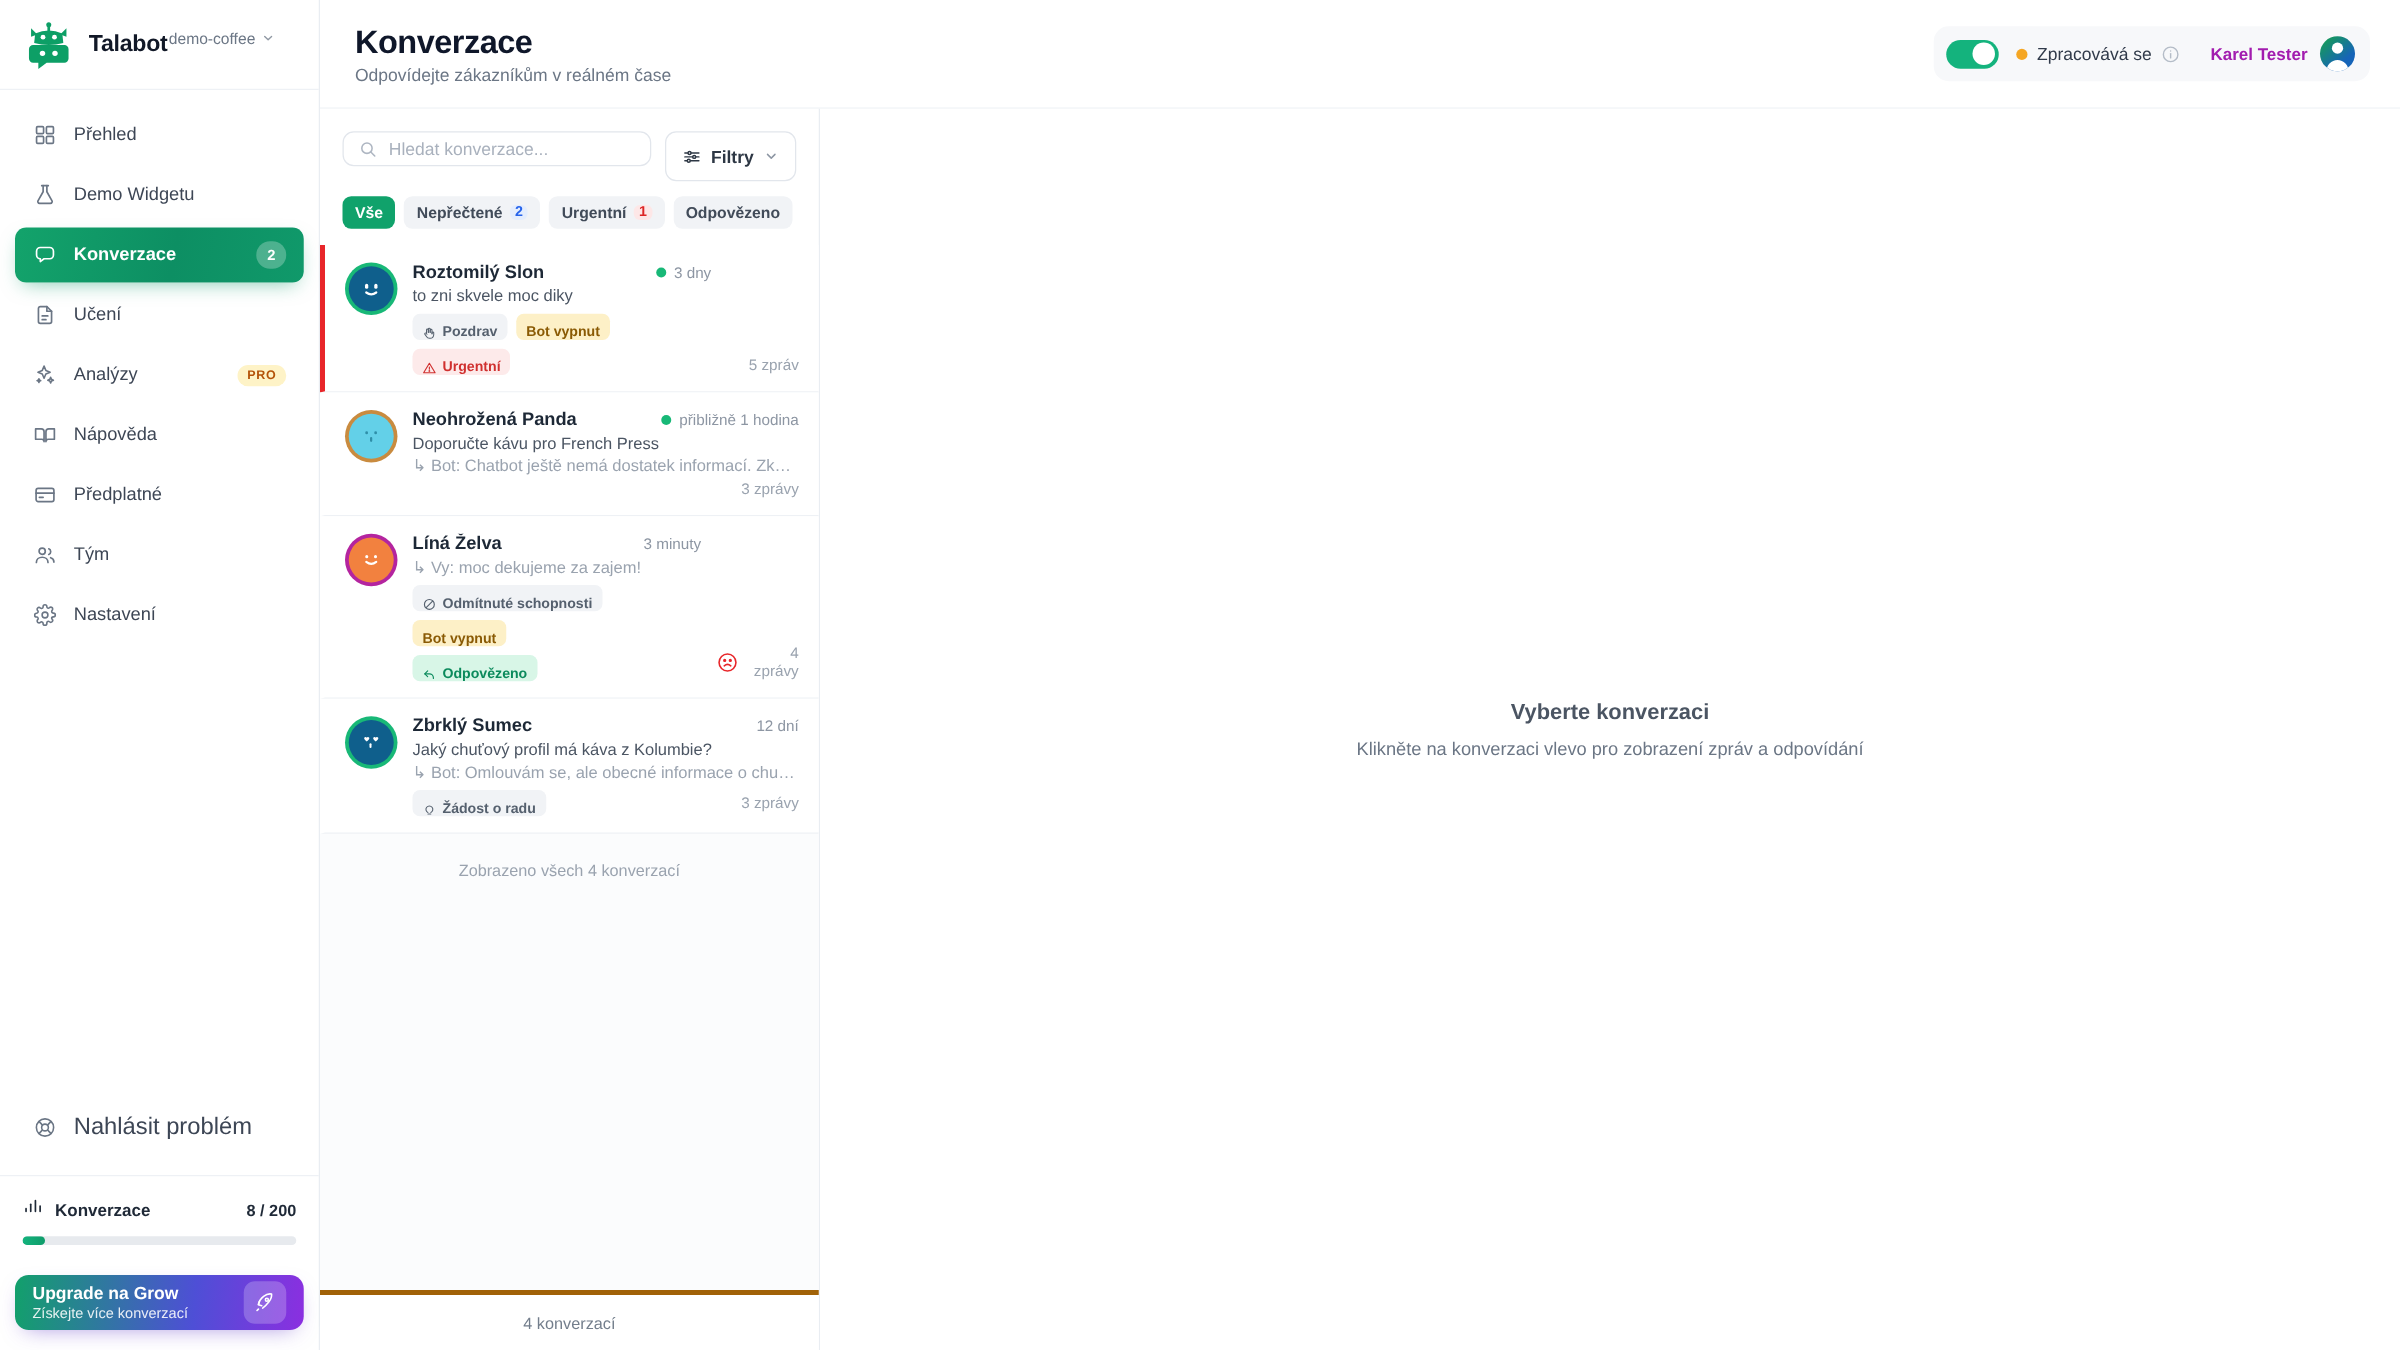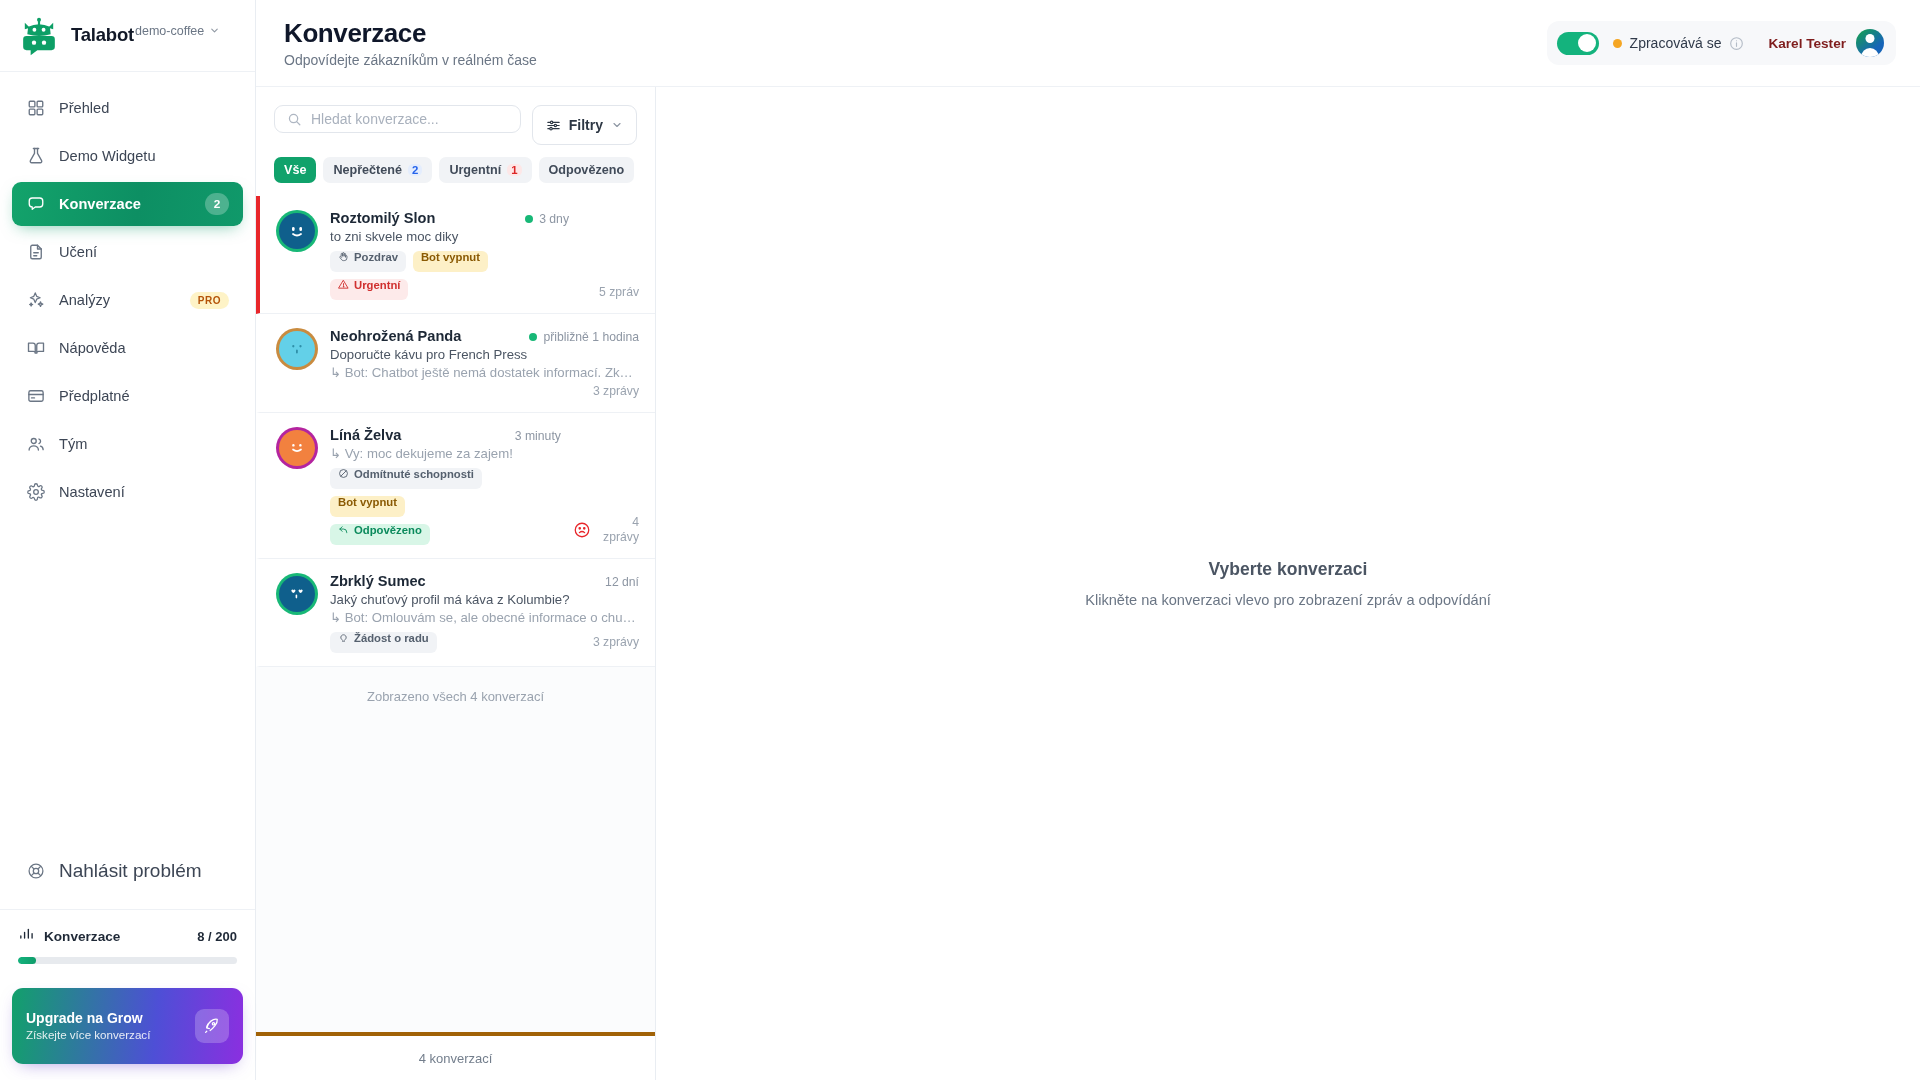--- a/index.html
+++ b/index.html
@@ -68,21 +68,21 @@
     border-top: 1px solid #eef1f5;
     padding: 16px 18px 12px 18px;
   }
   .usage-top { display: flex; align-items: center; gap: 9px; }
   .usage-title { font-size: 13.6px; font-weight: 700; color: #1f2937; flex: 1 1 auto; }
   .usage-count { font-size: 13px; font-weight: 700; color: #1f2937; }
   .usage-bar { margin-top: 10px; height: 7px; border-radius: 4px; background: #e7eaee; overflow: hidden; }
   .usage-fill { height: 100%; border-radius: 4px; background: linear-gradient(90deg,#14b37d,#0f9c6a); }
 
   .upgrade {
-    margin: 12px 12px 16px 12px; height: 76px; border-radius: 11px;
+    margin: 12px 12px 16px 12px; height: 44px; border-radius: 11px;
     background: linear-gradient(95deg, #12a06b 0%, #4e4fd6 62%, #8b2fe0 100%);
     display: flex; align-items: center; padding: 0 14px; gap: 10px;
     cursor: pointer; box-shadow: 0 6px 18px -8px rgba(100,60,200,.6);
   }
   .upgrade-text { flex: 1 1 auto; display: flex; flex-direction: column; gap: 2px; }
   .upgrade-title { color: #ffffff; font-size: 14px; font-weight: 700; line-height: 1.15; }
   .upgrade-sub { color: rgba(255,255,255,.88); font-size: 11.6px; line-height: 1.15; }
   .upgrade-ico {
     width: 34px; height: 34px; border-radius: 9px; background: rgba(255,255,255,.22);
     display: flex; align-items: center; justify-content: center; color: #fff;
@@ -105,21 +105,21 @@
   .toggle {
     width: 42px; height: 23px; border-radius: 12px; background: #14b37d;
     position: relative; cursor: pointer; flex: 0 0 42px;
   }
   .toggle .knob { position: absolute; top: 2.5px; right: 2.5px; width: 18px; height: 18px; border-radius: 50%; background: #fff; }
   .status { display: flex; align-items: center; gap: 8px; }
   .status-dot { width: 9px; height: 9px; border-radius: 50%; background: #f5a623; }
   .status-text { font-size: 14px; color: #303a4a; }
   .info-ico { color: #b4bcc7; display: flex; align-items: center; }
   .user { display: flex; align-items: center; gap: 10px; margin-left: 10px; cursor: pointer; }
-  .user-name { font-size: 13.6px; color: #7f1d1d; font-weight: 600; }
+  .user-name { font-size: 13.6px; color: #a21caf; font-weight: 600; }
   .avatar-user {
     width: 28px; height: 28px; border-radius: 50%; overflow: hidden;
     background: linear-gradient(140deg,#16a34a 0%, #1664b8 70%);
     position: relative;
   }
   .avatar-user::before { content:""; position:absolute; left:50%; top:5px; width:9px; height:9px; border-radius:50%; background:#fff; transform:translateX(-50%); }
   .avatar-user::after { content:""; position:absolute; left:50%; bottom:-5px; width:18px; height:14px; border-radius:50% 50% 0 0 / 70% 70% 0 0; background:#fff; transform:translateX(-50%); }
 
   .body-area { flex: 1 1 auto; display: flex; min-height: 0; border-top: 1px solid #eef1f5; }
 
@@ -174,21 +174,21 @@
   .conv-row1 { display: flex; align-items: baseline; gap: 10px; }
   .conv-name { font-size: 14.6px; font-weight: 700; color: #1d2836; flex: 1 1 auto; min-width: 0;
                overflow: hidden; text-overflow: ellipsis; white-space: nowrap; }
   .conv-time { font-size: 12.2px; color: #8d96a3; display: flex; align-items: center; gap: 6px; white-space: nowrap; }
   .online-dot { width: 8px; height: 8px; border-radius: 50%; background: #18b877; }
   .conv-preview { font-size: 13.2px; color: #4b5563; margin-top: 3px; overflow: hidden; text-overflow: ellipsis; white-space: nowrap; }
   .conv-preview.muted { color: #9aa3af; }
   .conv-tagrow { display: flex; align-items: center; gap: 7px; margin-top: 7px; flex-wrap: wrap; }
   .tag {
     height: 21px; border-radius: 6px; font-size: 11.3px; font-weight: 600;
-    display: inline-flex; align-items: flex-start; gap: 5px; padding: 0 8px;
+    display: inline-flex; align-items: flex-end; gap: 5px; padding: 0 8px;
   }
   .tag.grey   { background: #f1f3f6; color: #55606e; }
   .tag.amber  { background: #fdf0c7; color: #8a5a04; }
   .tag.red    { background: #fdeaea; color: #d0302f; }
   .tag.green  { background: #d8f6e7; color: #0b8a5c; }
   .conv-meta { display: flex; flex-direction: column; align-items: flex-end; justify-content: flex-end; gap: 4px; min-width: 58px; }
   .conv-count { font-size: 12.2px; color: #9aa3af; text-align: right; line-height: 1.25; }
   .sad-ico { color: #e8262a; display: flex; }
   .conv-right-stack { display: flex; align-items: center; gap: 7px; }
   .conv-footnote { text-align: center; font-size: 13px; color: #9aa3af; padding: 22px 0; background: #fbfcfd; }

